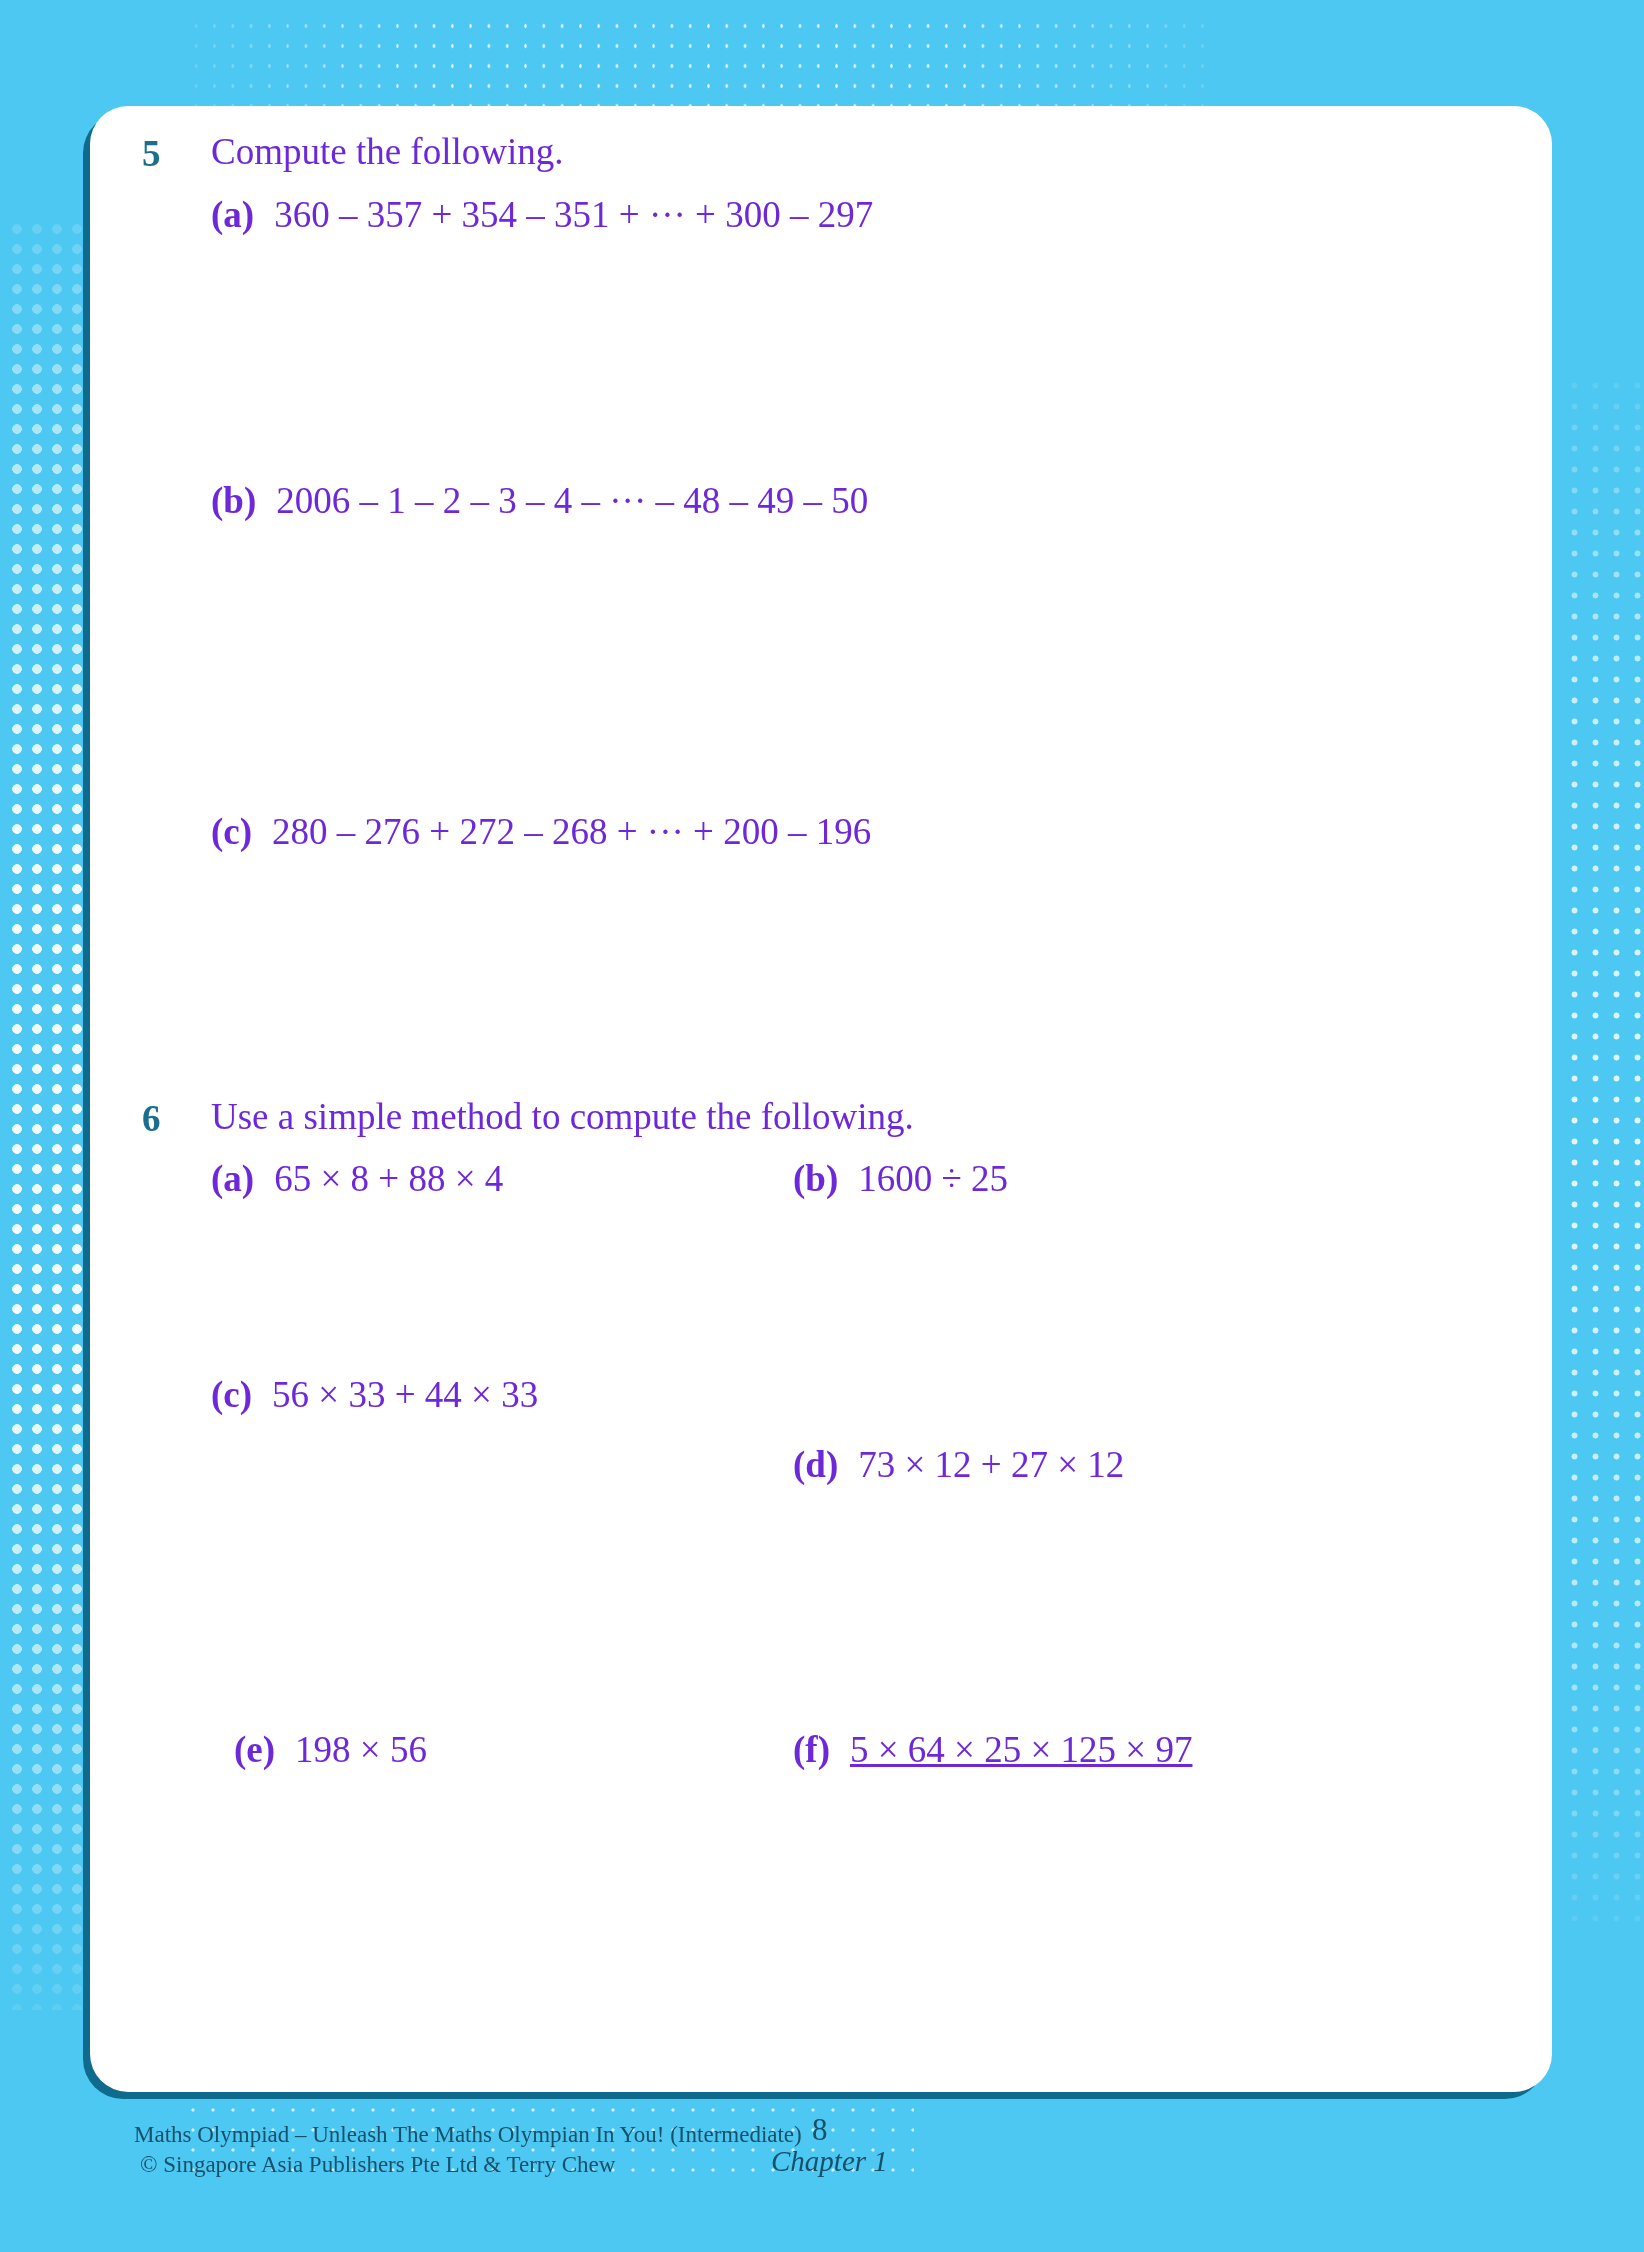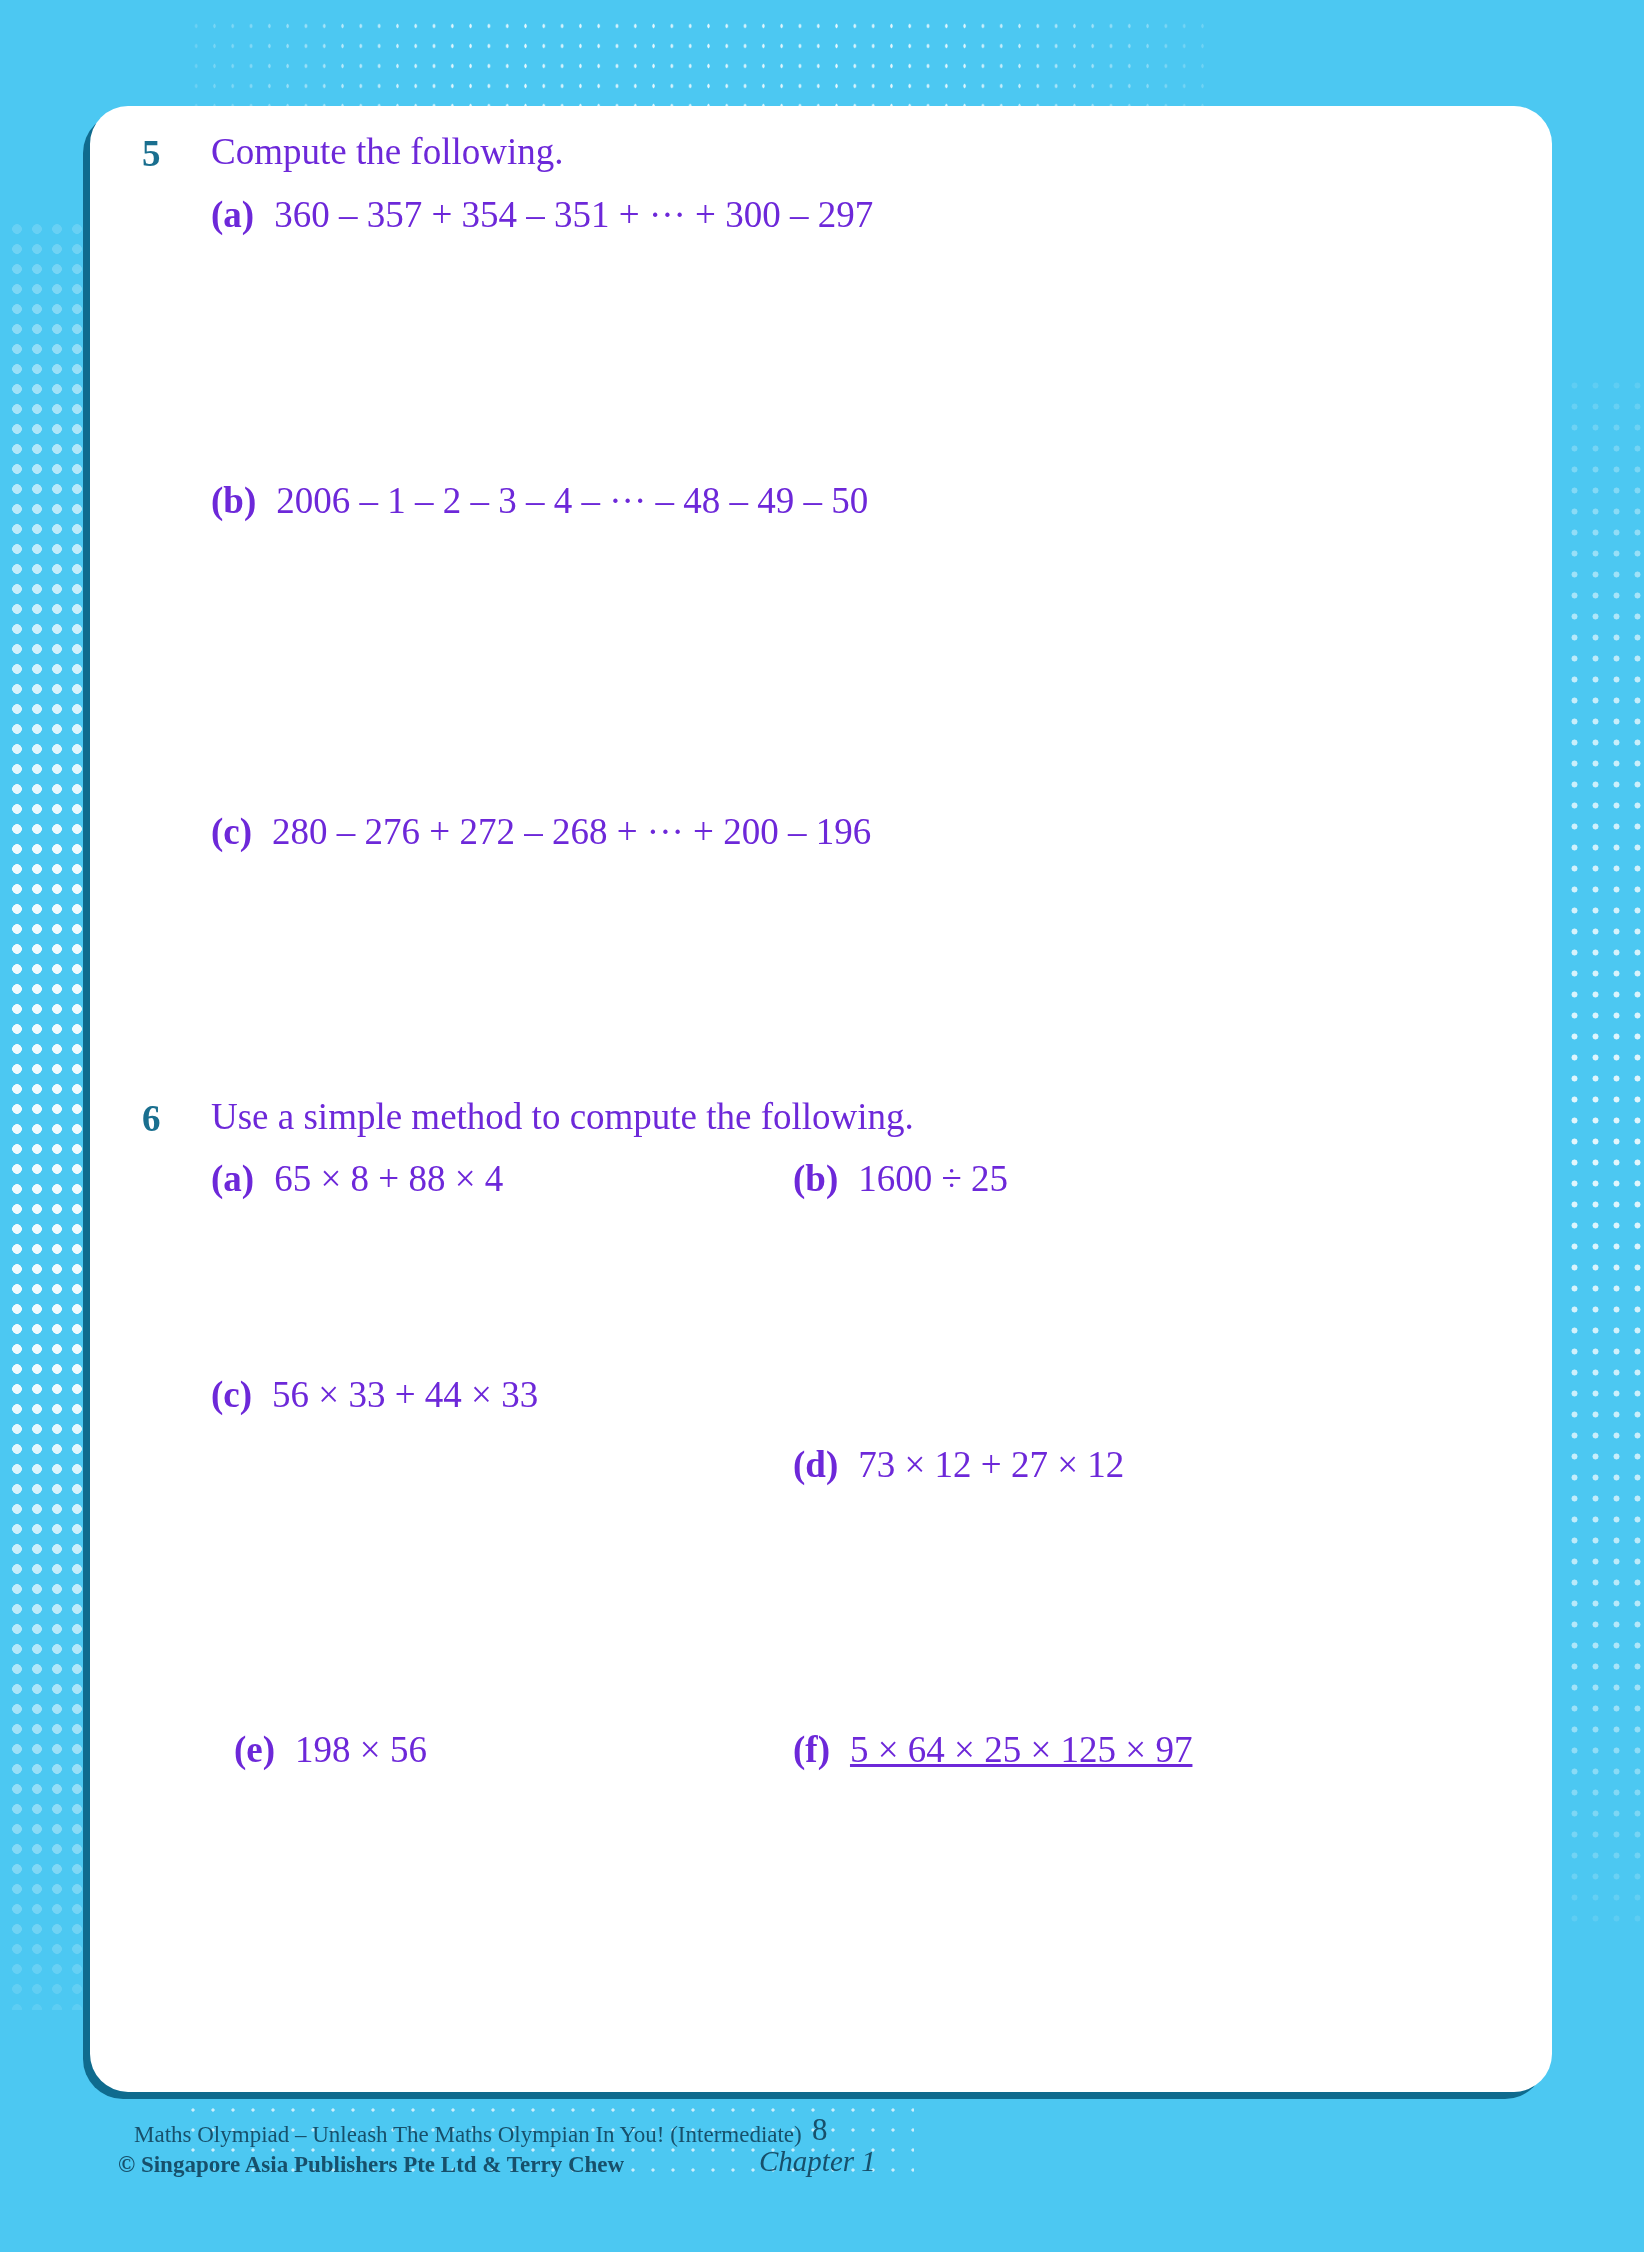--- a/index.html
+++ b/index.html
@@ -121,20 +121,21 @@
       font-size: 31px;
       line-height: 1;
     }
     .chapter {
       position: absolute;
       color: #17506b;
       font-size: 29px;
       font-style: italic;
       line-height: 1;
       white-space: nowrap;
+      margin-left: 12px;
     }
   </style>
 </head>
 <body>
 
 <div class="dots dots-top"></div>
 <div class="dots dots-left"></div>
 <div class="dots dots-right"></div>
 <div class="dots dots-bottom"></div>
 
@@ -175,17 +176,17 @@
   <div class="part" style="left:211px; top:1731px;margin-left:23px;">
     <span class="label">(e)</span><span>198 × 56</span>
   </div>
   <div class="part" style="left:793px; top:1731px;text-decoration:underline;">
     <span class="label">(f)</span><span>5 × 64 × 25 × 125 × 97</span>
   </div>
 </div>
 
 <div>
   <span class="footer-line" style="left:134px; top:2123px;">Maths Olympiad – Unleash The Maths Olympian In You! (Intermediate)</span>
-  <span class="footer-line" style="left:118px; top:2153px;font-weight:bold;">© Singapore Asia Publishers Pte Ltd &amp; Terry Chew</span>
+  <span class="footer-line" style="left:140px; top:2153px;">© Singapore Asia Publishers Pte Ltd &amp; Terry Chew</span>
   <span class="page-num" style="left:812px; top:2114px;">8</span>
   <span class="chapter" style="left:759px; top:2147px;">Chapter 1</span>
 </div>
 
 
 </body></html>

